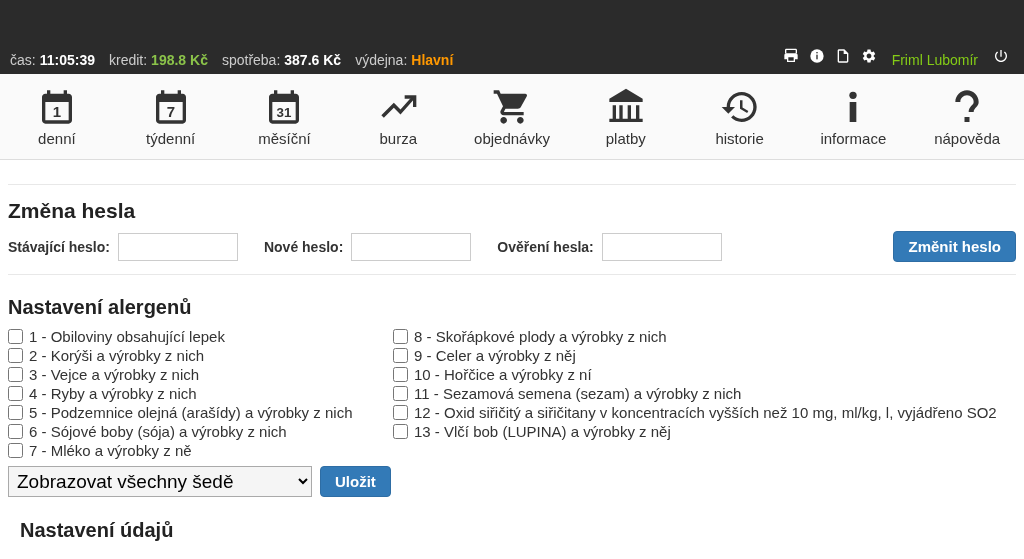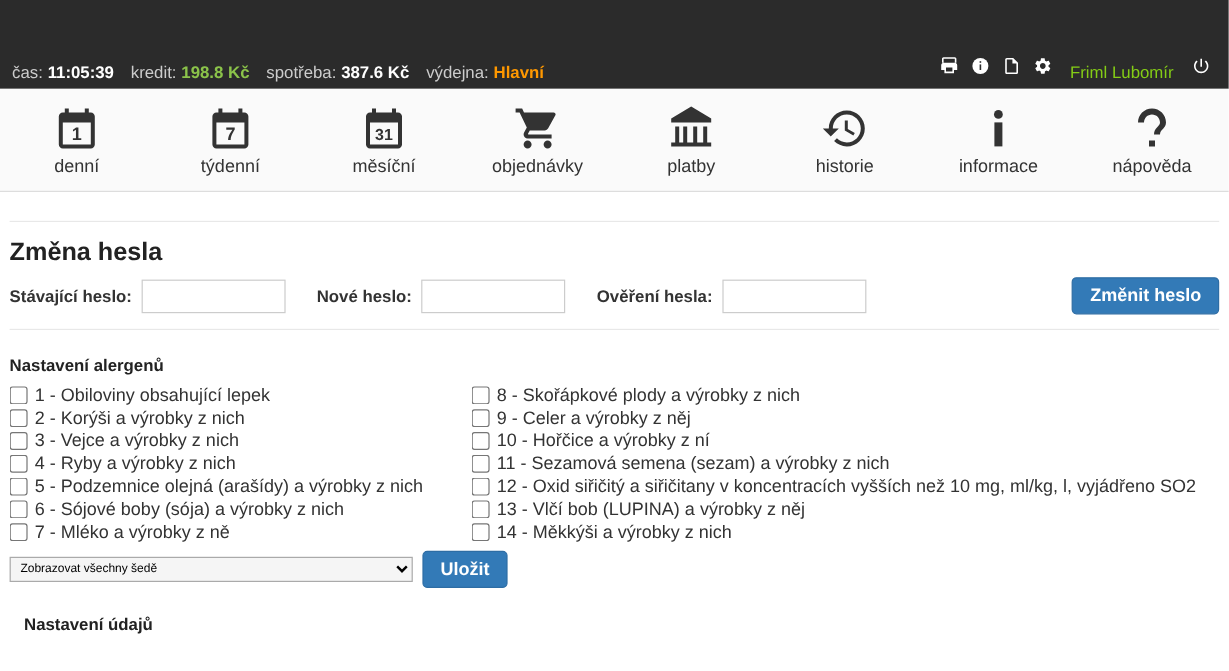--- a/index.html
+++ b/index.html
@@ -31,37 +31,37 @@
   flex-direction: column;
   align-items: center;
   cursor: pointer;
   padding: 4px 10px;
   flex: 1;
 }
 .nav-item .nicon { font-size: 34px; color: #333; height: 42px; display:flex; align-items:center; }
 .nav-item .nicon svg { width: 40px; height: 40px; fill: #333; }
 .nav-item .nlabel { font-size: 15px; color: #333; margin-top: 2px; }
 .content { padding: 12px 8px; }
-.section-title { font-weight: bold; font-size: 14px; margin: 21px 0 8px 0; color: #222; }
+.section-title { font-weight: bold; font-size: 20px; margin: 21px 0 8px 0; color: #222; }
 .section-title-lg { font-weight: bold; font-size: 21px; margin: 14px 0 8px 0; color: #222; }
 .password-row { display: flex; align-items: center; gap: 8px; margin-bottom: 12px; }
 .password-row label { font-weight: bold; }
 .password-row input { border: 1px solid #ccc; padding: 5px 6px; width: 120px; font-size:14px; }
 .btn-primary {
   background: #337ab7; color: #fff; border: 1px solid #2e6da4;
   padding: 6px 14px; border-radius: 4px; cursor: pointer; font-size: 15px; font-weight: bold;
 }
 .allergens { display: flex; justify-content: center; }
 .allergen-col { flex: 0 0 385px; }
 .allergen-col2 { flex: 1; }
 .allergen-item { display: flex; align-items: center; padding: 1px 0; font-size: 15px; }
 .allergen-item input[type=checkbox] { margin-right: 6px; width: 15px; height: 15px; }
 .allergen-bottom { display: flex; align-items: center; gap: 8px; margin-top: 6px; }
 .allergen-bottom select {
-  border: 1px solid #aaa; padding: 3px 4px; font-size: 10px; width: 336px; background:#f5f5f5;
+  border: 1px solid #aaa; padding: 3px 4px; font-size: 19px; width: 304px; background:#f5f5f5;
 }
 hr.sep { border:none; border-top:1px solid #e8e8e8; margin: 12px 0; }
 </style>
 </head>
 <body>
 
 <div class="top-bar">
   <span class="label">čas:</span>
   <span class="value-white">11:05:39</span>
   <span class="label">kredit:</span>
@@ -111,20 +111,29 @@
     <span class="nlabel">týdenní</span>
   </div>
   <div class="nav-item">
     <span class="nicon">
         <svg viewBox="0 0 24 24">
           <path d="M19 4h-1V2h-2v2H8V2H6v2H5c-1.1 0-2 .9-2 2v14c0 1.1.9 2 2 2h14c1.1 0 2-.9 2-2V6c0-1.1-.9-2-2-2zm0 16H5V9h14v11z"></path>
           <text x="12" y="18" font-size="8" text-anchor="middle" fill="#333" font-weight="bold">31</text>
         </svg>
       </span>
     <span class="nlabel">měsíční</span>
+  </div>
+  <div class="nav-item">
+    <span class="nicon">
+        <svg viewBox="0 0 24 24">
+          <path d="M3.5 18.49l6-6.01 4 4L22 6.92l-1.41-1.41-7.09 7.97-4-4L2 16.99z"></path>
+          <path d="M16 6h6v6" fill="none" stroke="#333" stroke-width="2"></path>
+        </svg>
+      </span>
+    <span class="nlabel">burza</span>
   </div>
   <div class="nav-item">
     <span class="nicon">
         <svg viewBox="0 0 24 24">
           <path d="M7 18c-1.1 0-1.99.9-1.99 2S5.9 22 7 22s2-.9 2-2-.9-2-2-2zM1 2v2h2l3.6 7.59-1.35 2.45c-.16.28-.25.61-.25.96 0 1.1.9 2 2 2h12v-2H7.42c-.14 0-.25-.11-.25-.25l.03-.12.9-1.63h7.45c.75 0 1.41-.41 1.75-1.03l3.58-6.49c.08-.14.12-.31.12-.48 0-.55-.45-1-1-1H5.21l-.94-2H1zm16 16c-1.1 0-1.99.9-1.99 2s.89 2 1.99 2 2-.9 2-2-.9-2-2-2z"></path>
         </svg>
       </span>
     <span class="nlabel">objednávky</span>
   </div>
   <div class="nav-item">
@@ -231,24 +240,20 @@
           <span>11 - Sezamová semena (sezam) a výrobky z nich</span>
         </div>
       <div class="allergen-item">
           <input type="checkbox" style="">
           <span>12 - Oxid siřičitý a siřičitany v koncentracích vyšších než 10 mg, ml/kg, l, vyjádřeno SO2</span>
         </div>
       <div class="allergen-item">
           <input type="checkbox" style="">
           <span>13 - Vlčí bob (LUPINA) a výrobky z něj</span>
         </div>
-      <div class="allergen-item">
-          <input type="checkbox" style="">
-          <span>14 - Měkkýši a výrobky z nich</span>
-        </div>
     </div>
   </div>
   <div class="allergen-bottom">
     <select>
       <option>Zobrazovat všechny šedě</option>
     </select>
     <button class="btn-primary">Uložit</button>
   </div>
 
   <div class="section-title" style="margin-top:22px; padding-left:12px;">Nastavení údajů</div>

